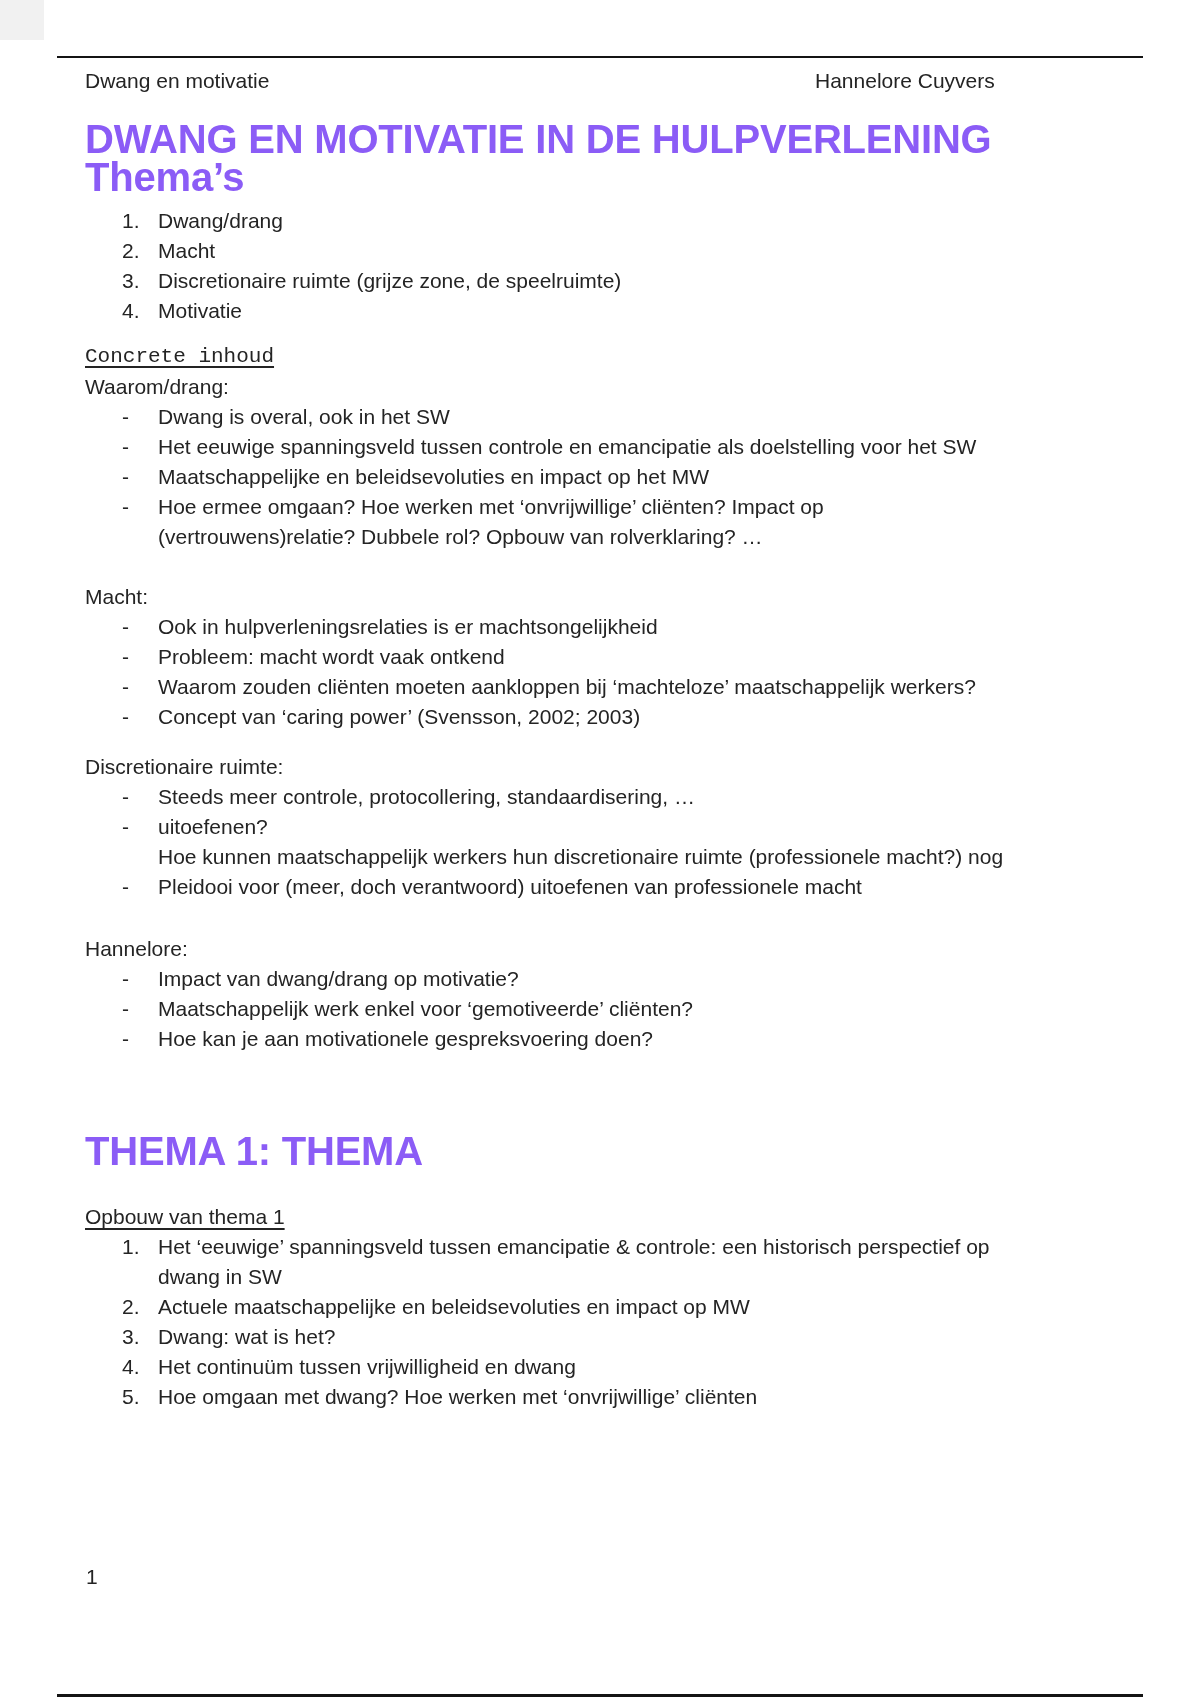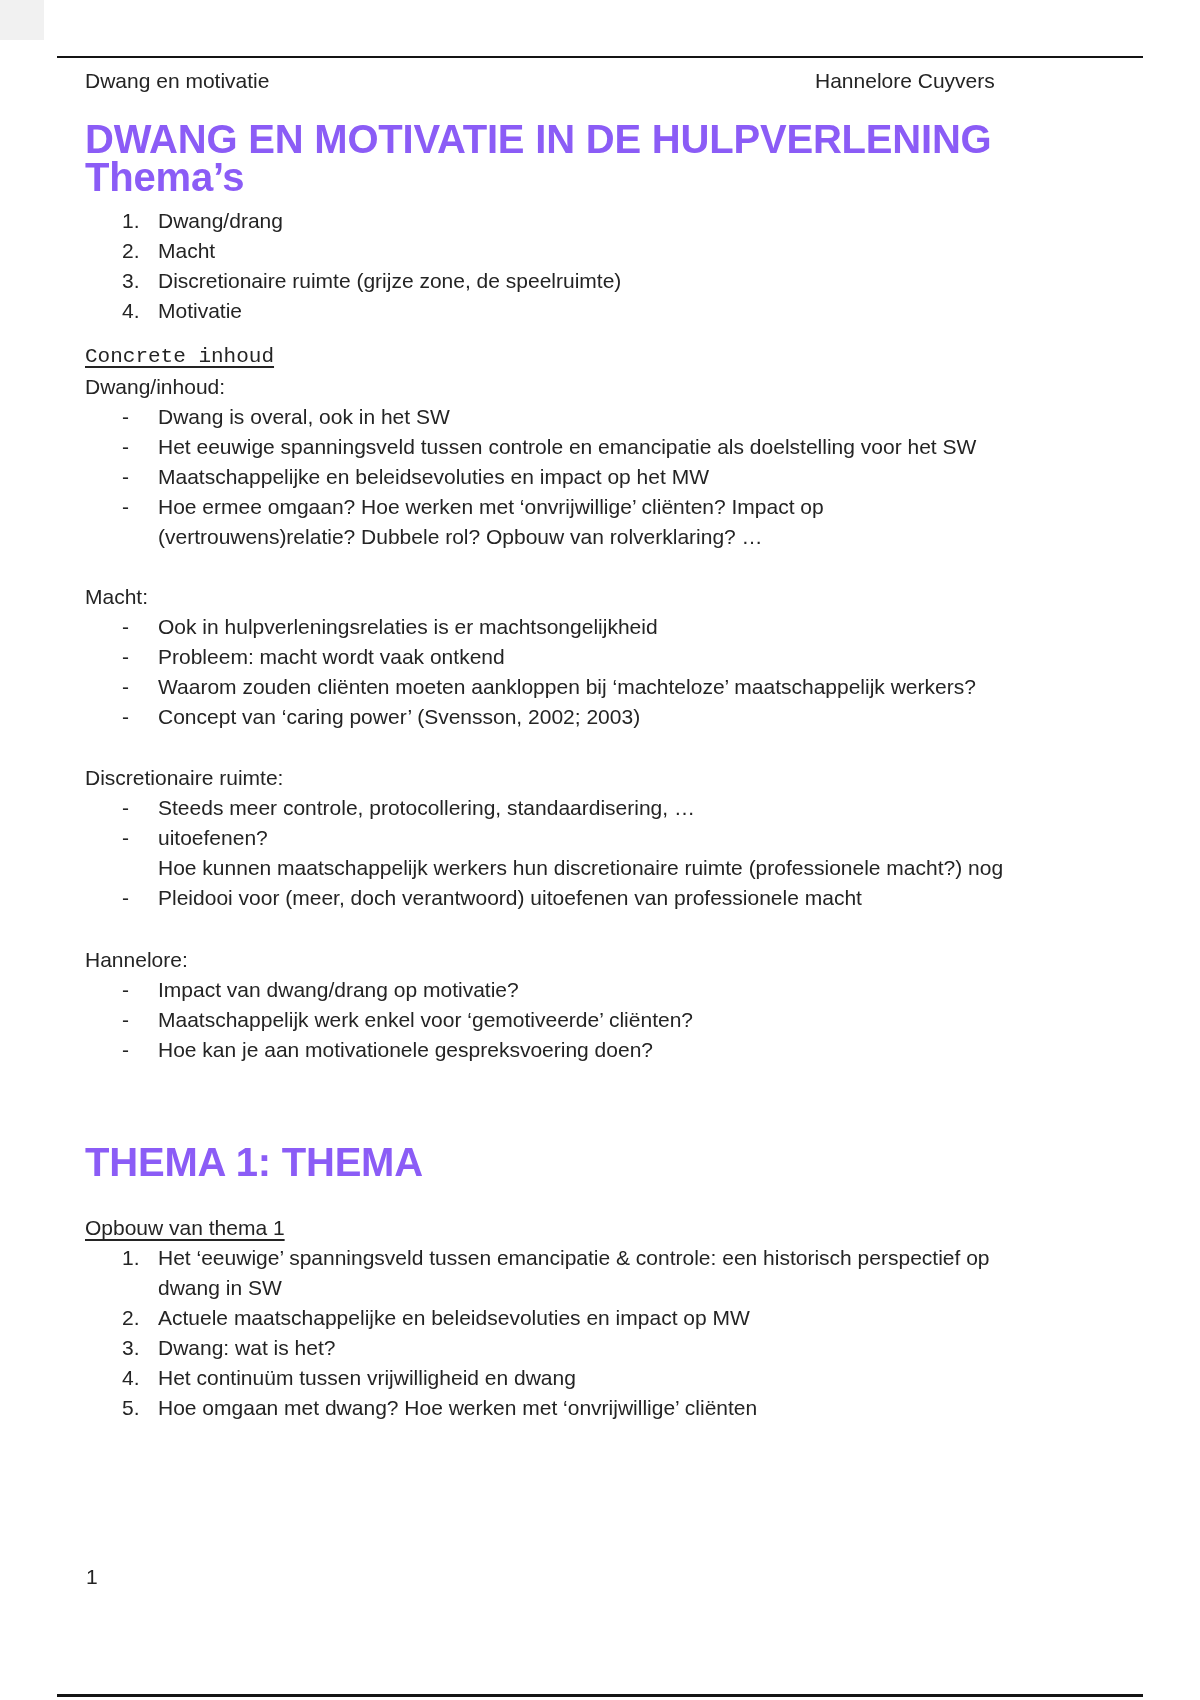--- a/index.html
+++ b/index.html
@@ -44,21 +44,21 @@
   .num-list.themes { margin-top: 10px; }
   .row { display: flex; align-items: flex-start; }
   .marker {
     flex: none; margin-left: 37px; width: 36px; white-space: nowrap;
   }
   .row-text { flex: none; }
   .line { white-space: nowrap; }
 
   .section-heading { margin-top: 16px; font-family: Liberation Mono, monospace; }
   .group-macht       { margin-top: 30px; }
-  .group-discretion  { margin-top: 31px; }
+  .group-discretion  { margin-top: 20px; }
   .group-motivatie   { margin-top: 32px; }
   .subheading-opbouw { margin-top: 32px; }
 
   .page-number { position: absolute; left: 86px; top: 1562px; }
 </style>
 </head>
 <body>
 
 <div class="page">
 
@@ -89,21 +89,21 @@
       </div>
       <div class="row">
         <span class="marker">4.</span>
         <span class="row-text line">Motivatie</span>
       </div>
     </div>
 
     <div class="section-heading underlined">Concrete inhoud</div>
 
     <div class="group">
-      <div class="line">Dwang/inhoud:</div>
+      <div class="line">Waarom/drang:</div>
       <div class="row">
         <span class="marker">-</span>
         <span class="row-text line">Dwang is overal, ook in het SW</span>
       </div>
       <div class="row">
         <span class="marker">-</span>
         <span class="row-text line">Het eeuwige spanningsveld tussen controle en emancipatie als doelstelling voor het SW</span>
       </div>
       <div class="row">
         <span class="marker">-</span>

